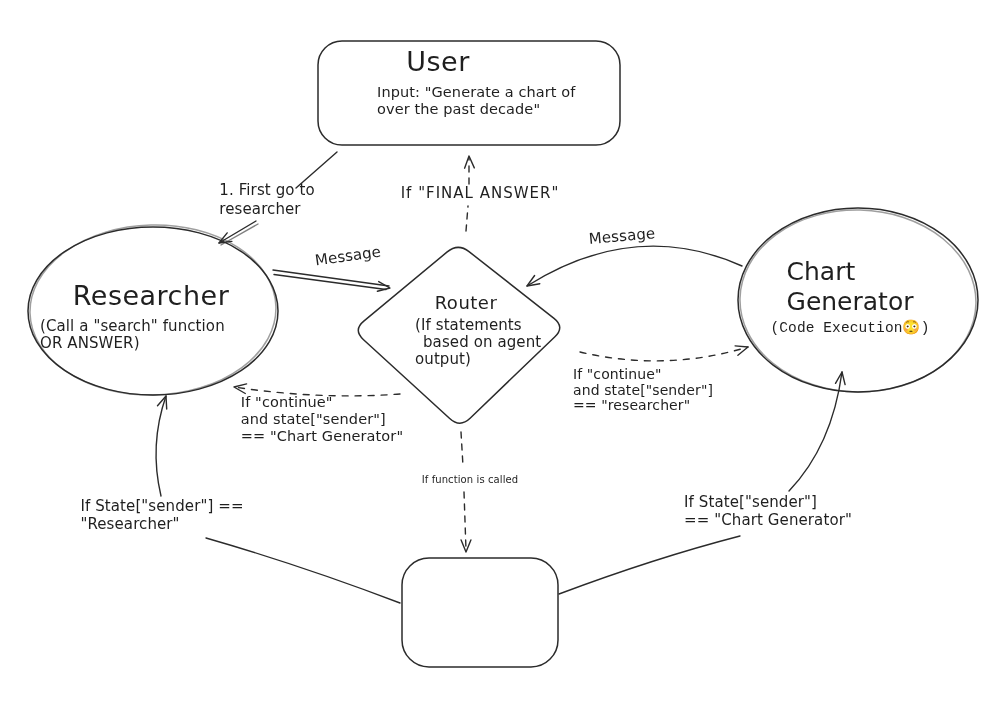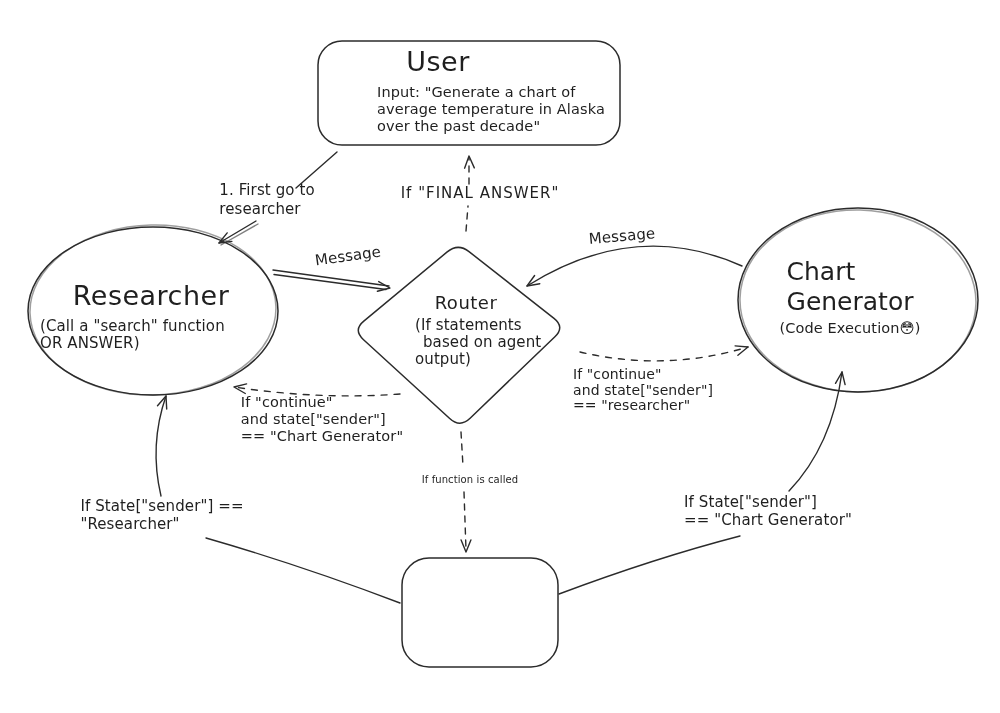--- a/index.html
+++ b/index.html
@@ -88,42 +88,41 @@
     <g stroke-width="1.4">
       <path d="M 559,594 Q 655,558 740,536"></path>
       <path d="M 789,491 Q 832,446 842,372"></path>
       <path d="M 845.1,384.6 L 842,372 L 835.5,383.3"></path>
     </g>
   </svg>
 
   <div class="t c title" style="left:438px; top:61px; font-size:27px;">User</div>
   <div class="t sub" style="left:377px; top:84px;">
     <span class="ln">Input: "Generate a chart of</span>
-    <span class="ln">average temperature in Alaska</span>
     <span class="ln">over the past decade"</span>
   </div>
 
   <div class="t c title" style="left:151px; top:295px; font-size:27px;">Researcher</div>
   <div class="t sub" style="left:40px; top:318px; font-size:15px;">
     <span class="ln">(Call a "search" function</span>
     <span class="ln">OR ANSWER)</span>
   </div>
 
   <div class="t c title" style="left:466px; top:302px;">Router</div>
   <div class="t c ctr" style="left:850px; top:287px; font-size:25px; line-height:30px;">
     <span class="ln">Chart</span>
     <span class="ln">Generator</span>
   </div>
 
   <div class="t sub" style="left:415px; top:317px; font-size:15px;">
     <span class="ln">(If statements</span>
     <span class="ln" style="padding-left:8px;">based on agent</span>
     <span class="ln">output)</span>
   </div>
-  <div class="t c sub" style="left:850px; top:328px;">(Code Execution😳)</div>
+  <div class="t c sub" style="left:850px; top:328px;font-family:Liberation Mono, monospace;">(Code Execution😳)</div>
 
 
   <div class="t c ctr lbl" style="left:267px; top:200px; font-size:15px; line-height:19px;">
     <span class="ln">1. First go to</span>
     <span class="ln">researcher</span>
   </div>
 
   <div class="t c lbl" style="left:480px; top:193px; font-size:15px; letter-spacing:1px;">If "FINAL ANSWER"</div>
 
   <div class="t rot-m8 lbl" style="left:348px; top:256px; font-size:15px;">Message</div>

